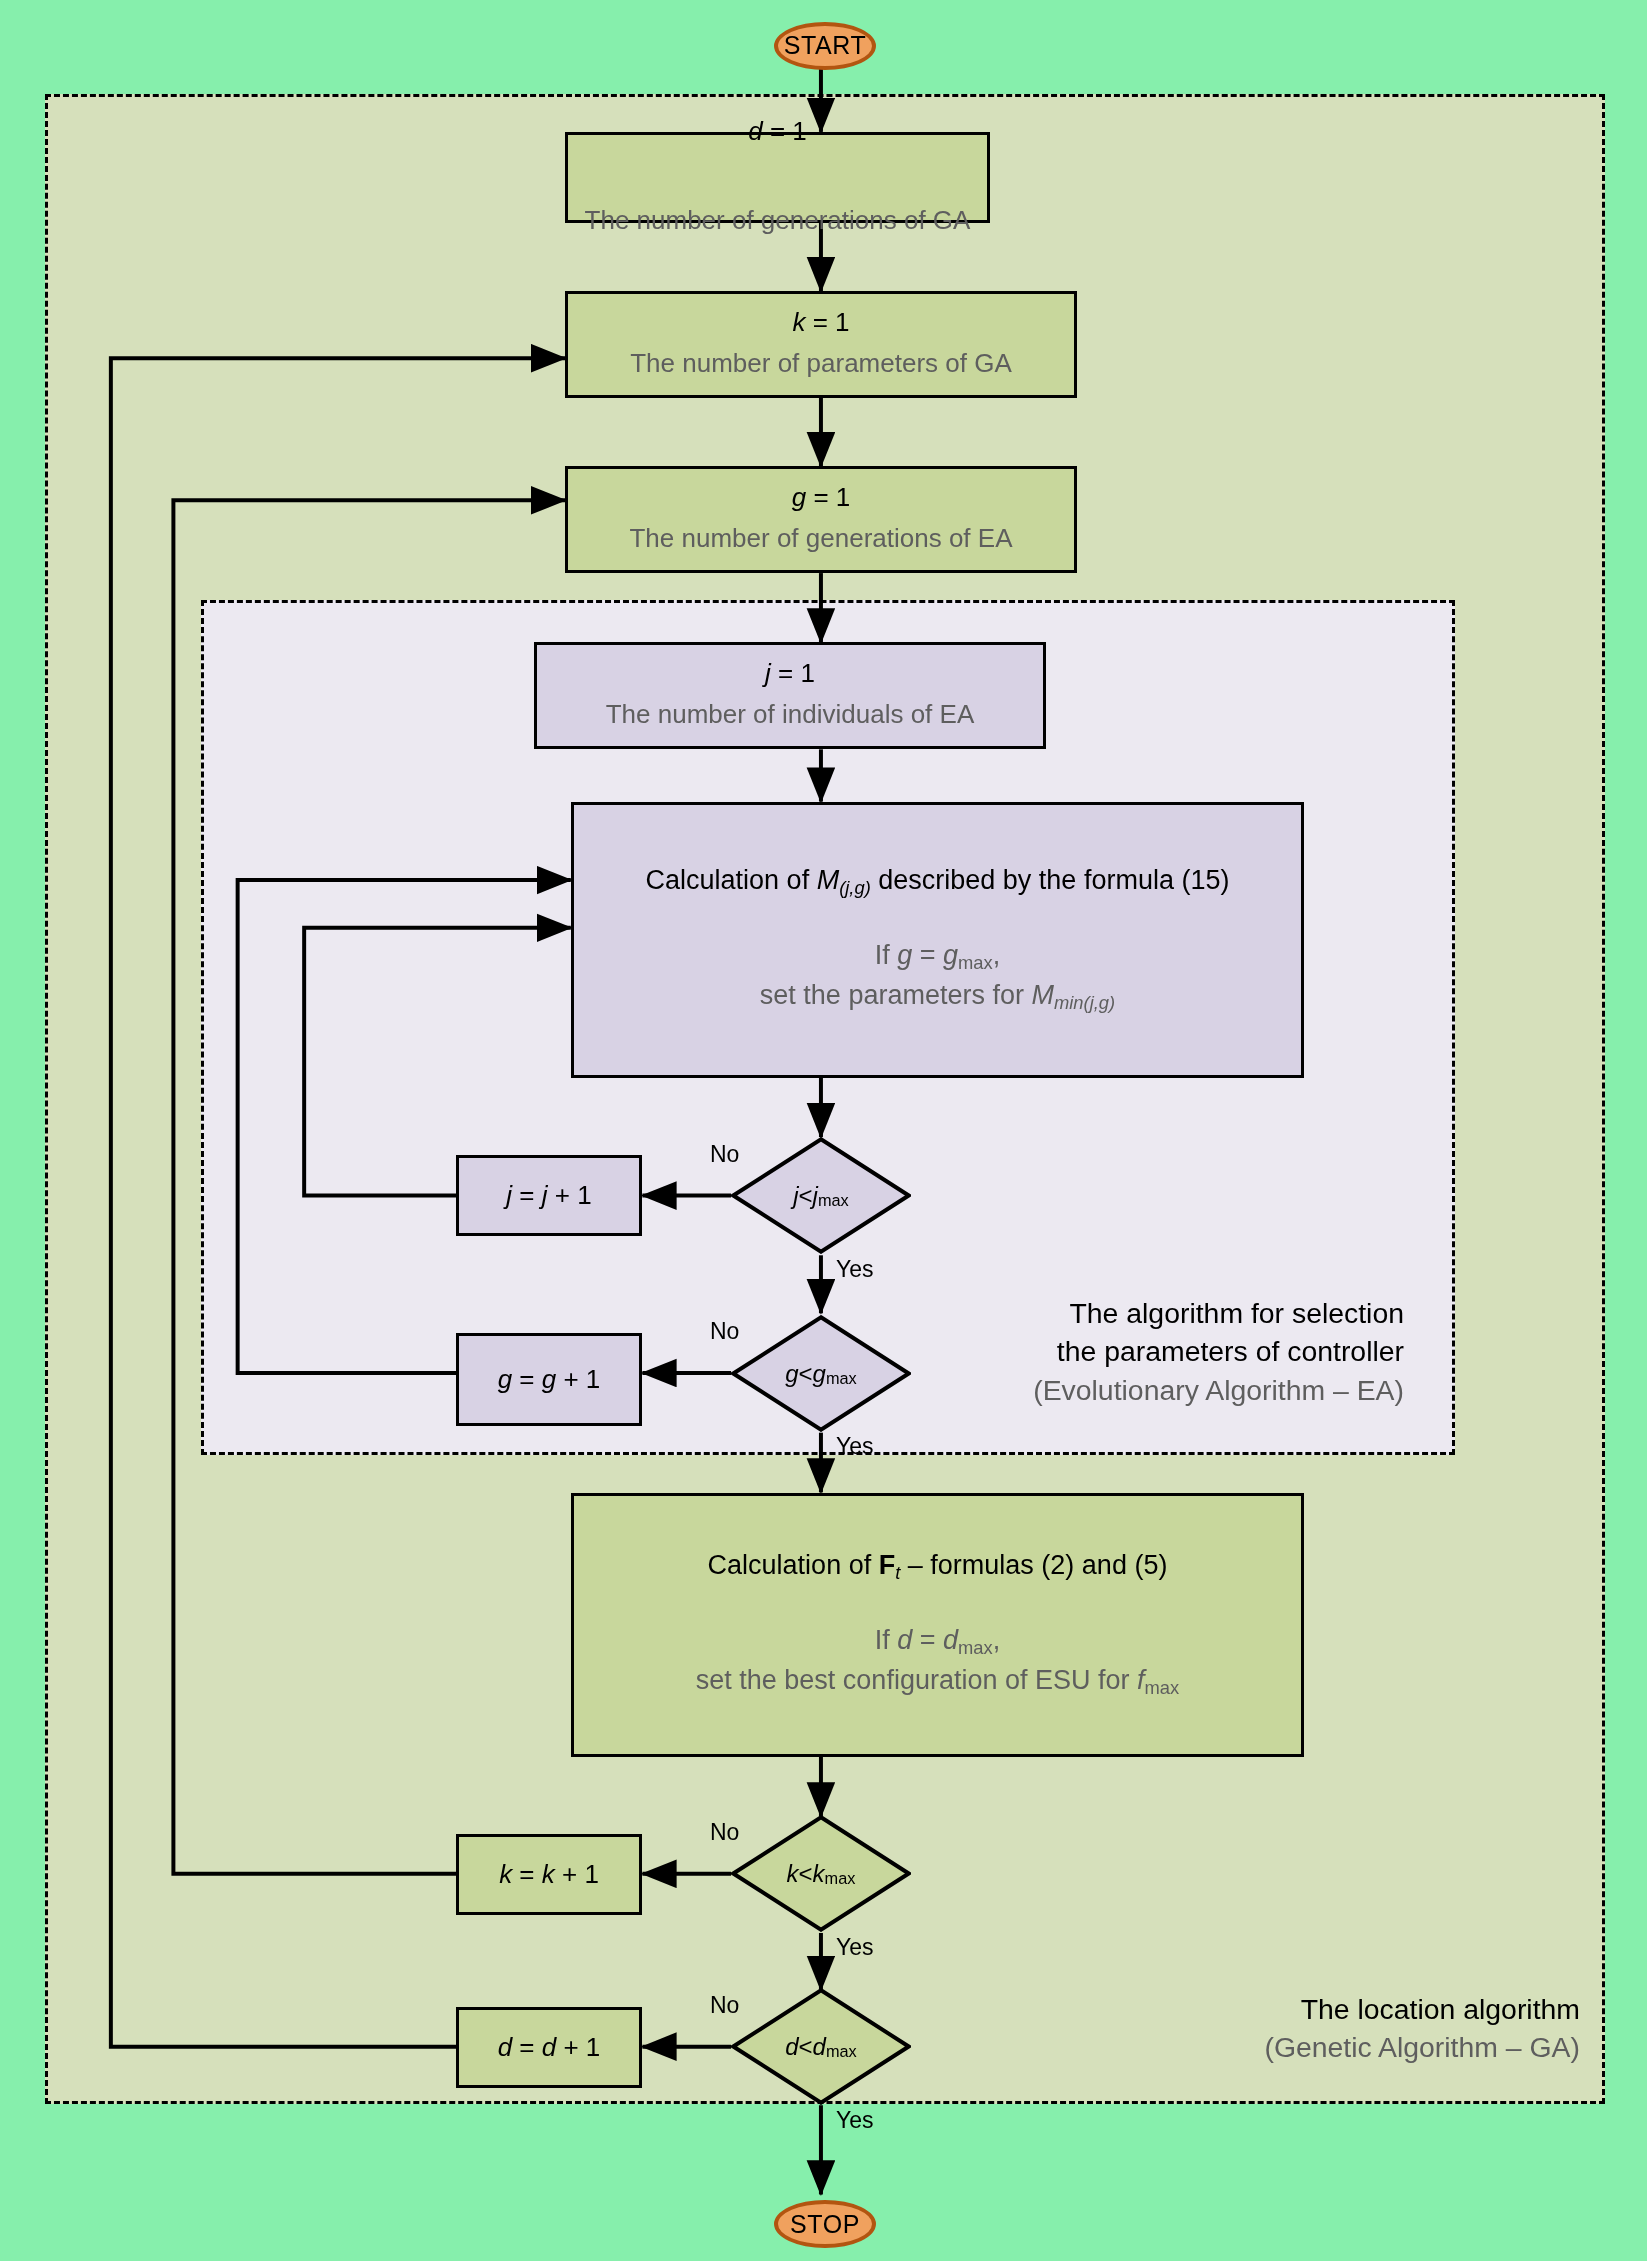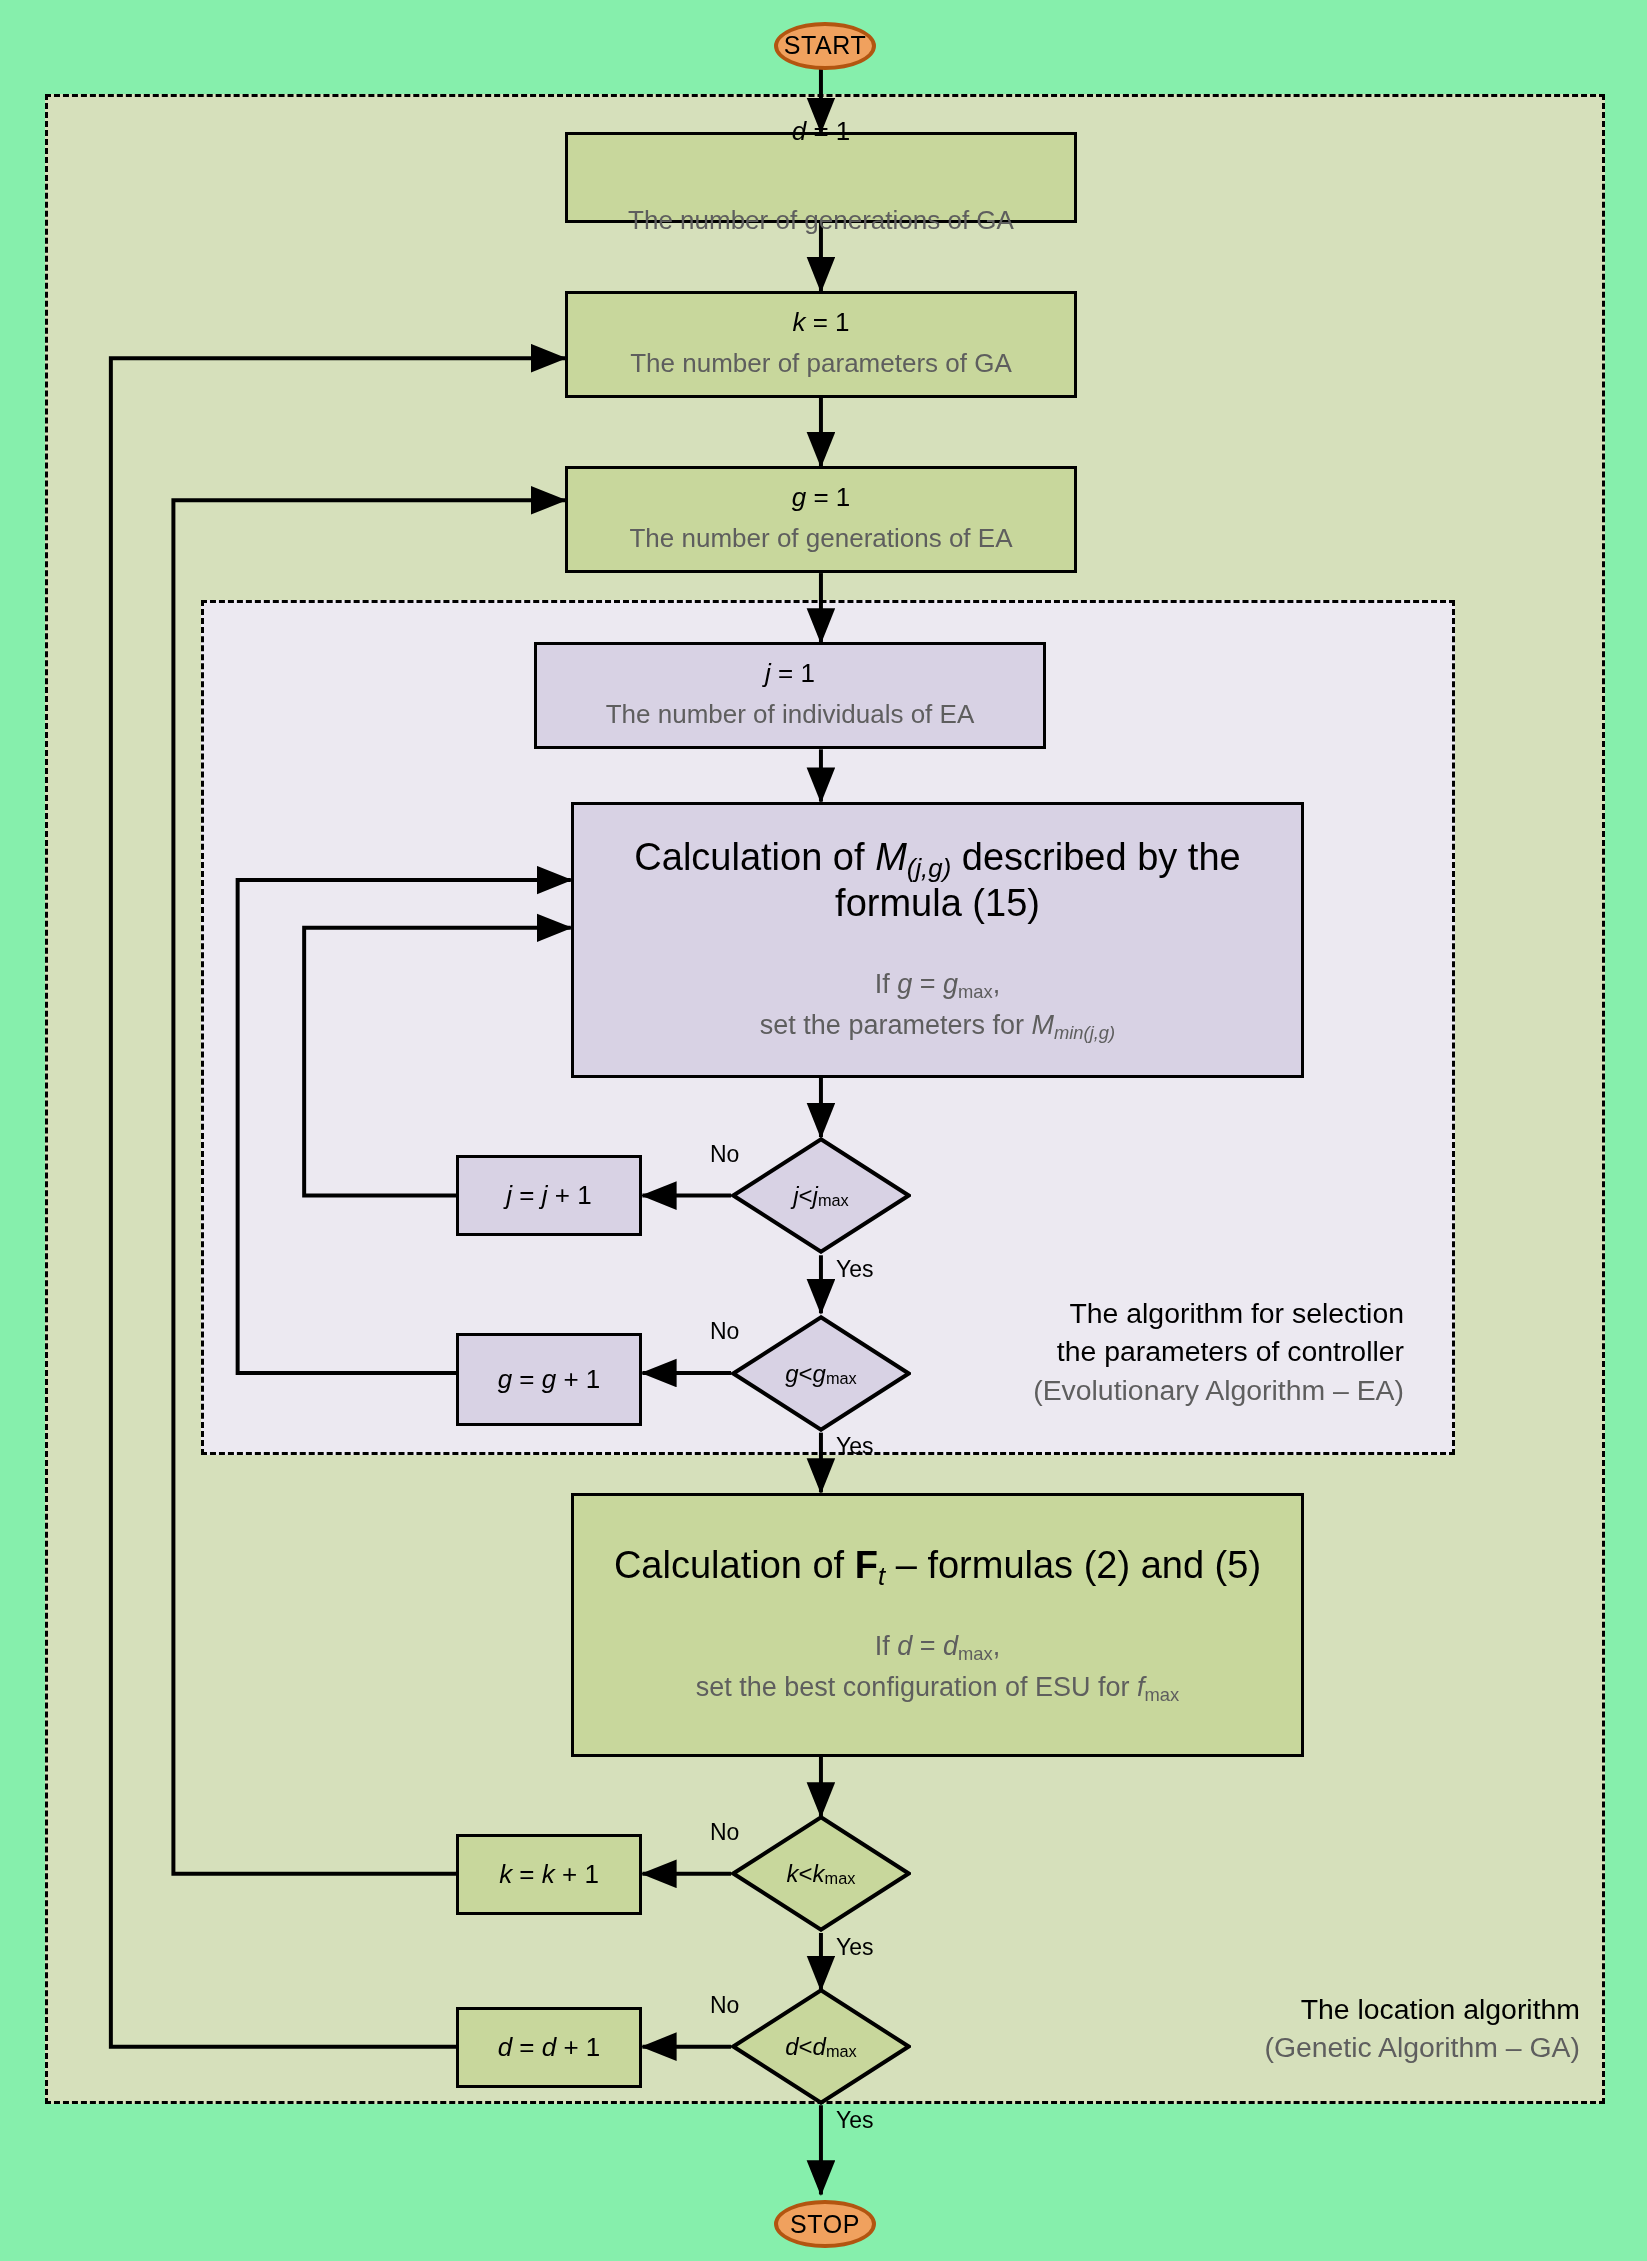--- a/index.html
+++ b/index.html
@@ -13,21 +13,21 @@
 
   .node{position:absolute;box-sizing:border-box;display:flex;flex-direction:column;
         align-items:center;justify-content:center;text-align:center;}
 
   .proc{border:3.4px solid #000;}
   .proc.green{background:#c8d79c;}
   .proc.purple{background:#d8d2e4;}
 
   .title-line{color:#000;font-size:26px;line-height:1.15;}
   .sub-line{color:#5e5e5e;font-size:26px;line-height:1.35;margin-top:8px;}
-  .big-line{color:#000;font-size:38px;line-height:1.2;}
+  .big-line{color:#000;font-size:27px;line-height:1.2;}
   .big-sub{color:#5e5e5e;font-size:27px;line-height:1.5;}
   .small-expr{color:#000;font-size:26px;}
 
   i.v{font-style:italic;}
   sub{font-size:0.68em;vertical-align:baseline;position:relative;top:0.28em;}
   .bold{font-weight:bold;}
 
   .diamond{position:absolute;}
   .diamond .shape{position:absolute;left:0;top:0;width:100%;height:100%;}
   .diamond .dlabel{position:absolute;left:0;top:0;width:100%;height:100%;
@@ -101,21 +101,21 @@
   </svg>
 
   <div class="term" style="left:774px;top:21.6px;width:94px;height:40px;">
     <span>START</span>
   </div>
 
   <div class="term" style="left:774px;top:2200px;width:94px;height:40px;">
     <span>STOP</span>
   </div>
 
-  <div class="node proc green" style="left:565px;top:132px;width:512px;height:91px;gap:48px;">
+  <div class="node proc green" style="left:565px;top:132px;width:425px;height:91px;gap:48px;">
     <div class="title-line">
       <i class="v">d</i><span> = 1</span>
     </div>
     <div class="sub-line">The number of generations of GA</div>
   </div>
 
   <div class="node proc green" style="left:565px;top:291px;width:512px;height:107px;">
     <div class="title-line">
       <i class="v">k</i><span> = 1</span>
     </div>

